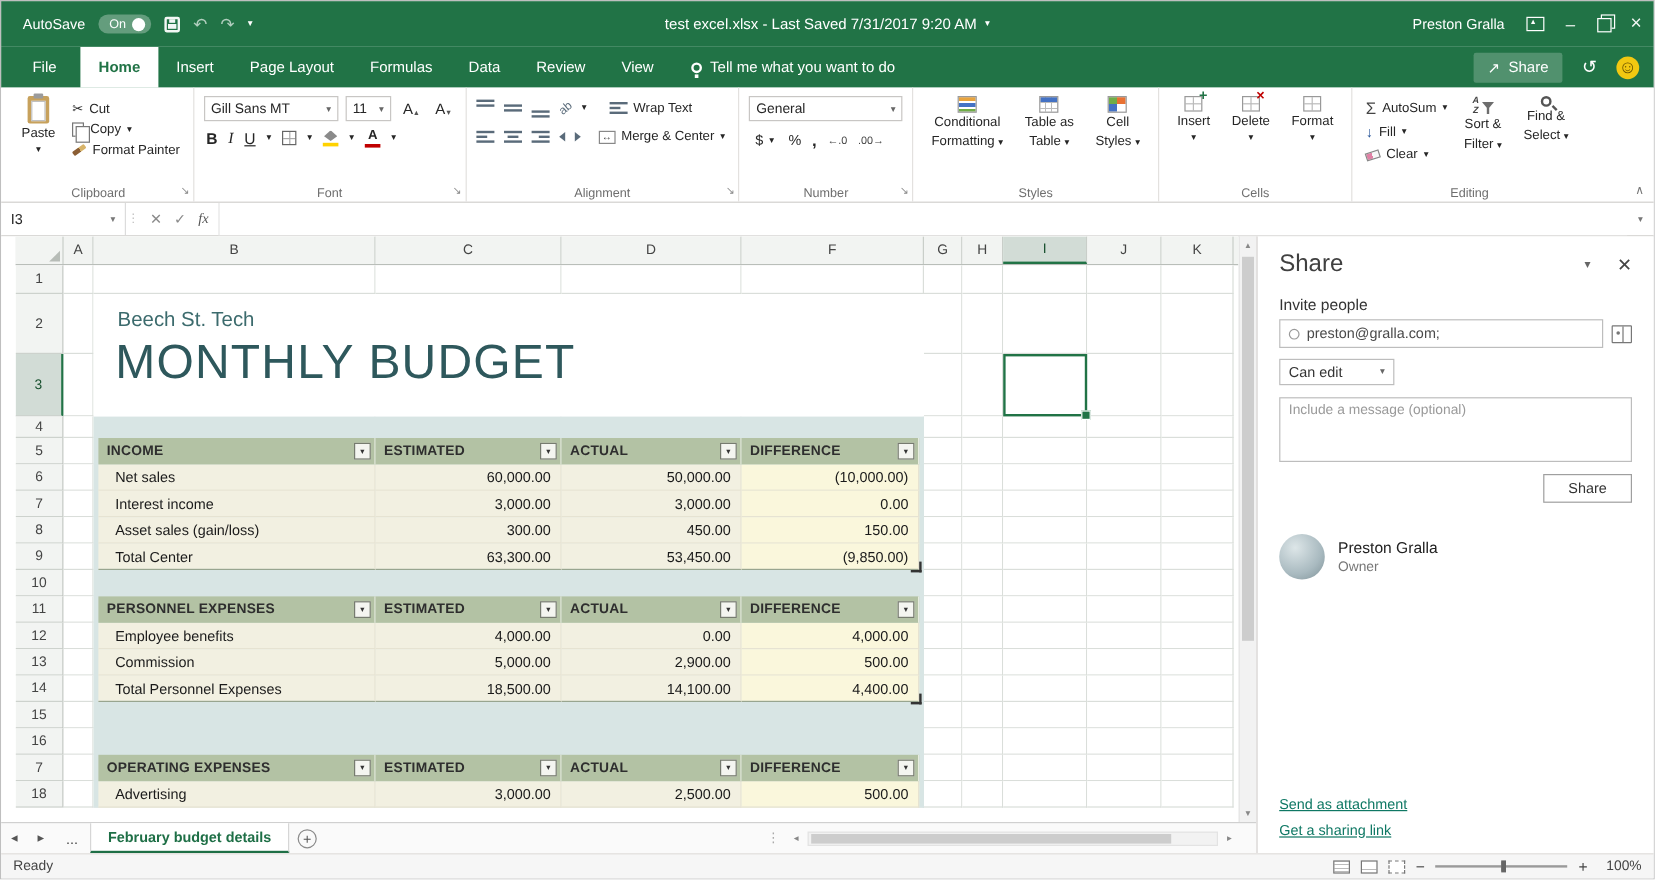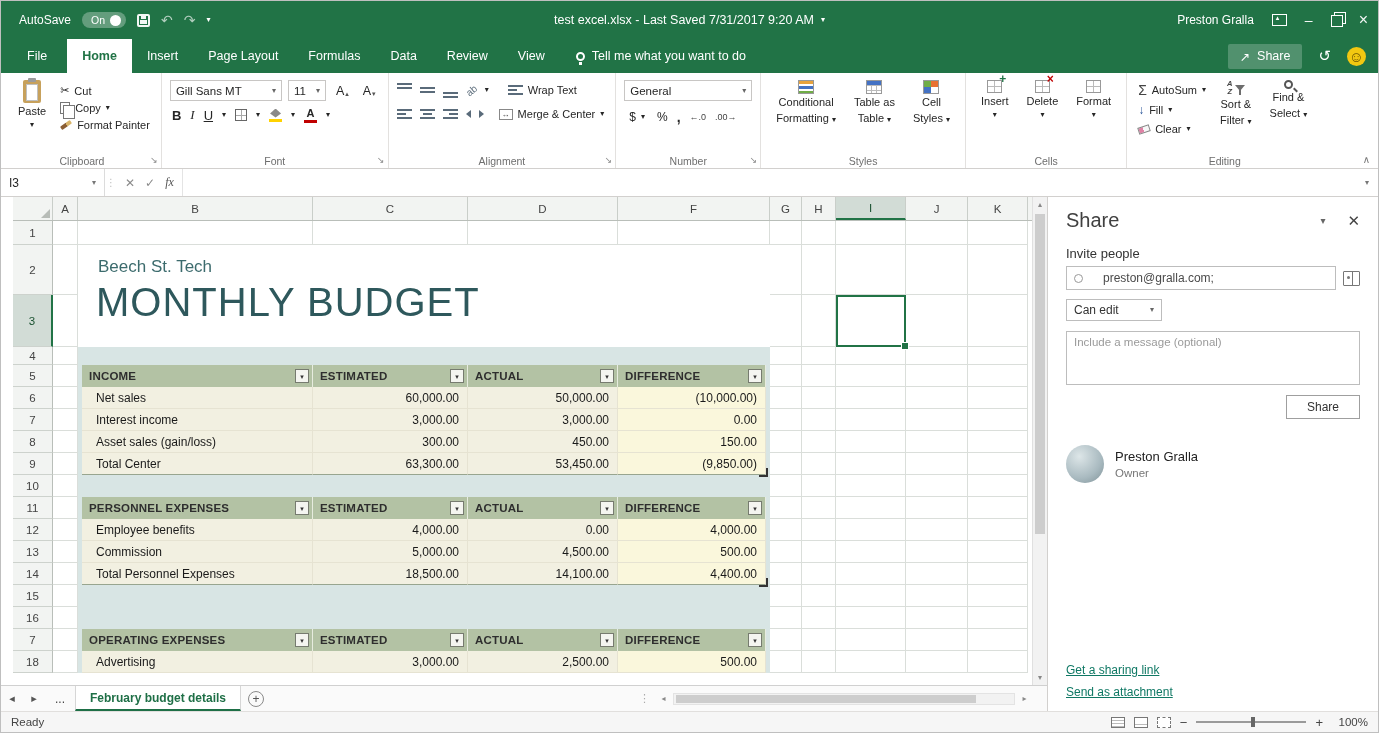--- a/index.html
+++ b/index.html
@@ -168,21 +168,21 @@
 .zoom-pct{width:36px;text-align:right;}
 
 
 .share-pane{flex:1;border-left:1px solid #d2d0ce;background:#fff;display:flex;flex-direction:column;padding:12px 18px 10px 18px;min-height:0;}
 .sp-head{display:flex;align-items:center;}
 .sp-head h2{font-size:20px;font-weight:400;color:#404040;margin-right:auto;}
 .sp-caret{color:#666;font-size:10px;}
 .sp-close{color:#444;font-size:15px;margin-left:22px;}
 .sp-label{display:block;margin:14px 0 5px;font-size:13px;color:#333;}
 .email-row{display:flex;align-items:center;gap:7px;}
-.email-input{flex:1;border:1px solid #bdbdbd;height:24px;display:flex;align-items:center;gap:20px;padding:0 7px;color:#4a4a4a;font-size:12px;}
+.email-input{flex:1;border:1px solid #bdbdbd;height:24px;display:flex;align-items:center;gap:6px;padding:0 7px;color:#4a4a4a;font-size:12px;}
 .circ{width:9px;height:9px;border:1px solid #999;border-radius:50%;flex:0 0 9px;}
 .addrbook{width:17px;height:15px;border:1px solid #777;border-radius:1px;position:relative;background:#fff;}
 .addrbook::before{content:"";position:absolute;left:50%;top:0;bottom:0;width:1px;background:#777;}
 .addrbook::after{content:"";position:absolute;left:3px;top:4px;width:3px;height:3px;border-radius:50%;background:#777;}
 .perm-select{margin-top:9px;width:96px;height:22px;border:1px solid #bdbdbd;display:flex;align-items:center;padding:0 7px;gap:8px;font-size:12px;color:#333;}
 .perm-select .caret{margin-left:auto;color:#666;}
 .msg-box{margin-top:10px;height:54px;border:1px solid #bdbdbd;color:#9a9a9a;padding:4px 7px;font-size:11.5px;}
 .share-row{display:flex;justify-content:flex-end;margin-top:10px;}
 .share-submit{border:1px solid #9f9f9f;background:#fff;padding:4px 20px;font-size:12px;font-family:inherit;color:#333;}
 .owner-row{display:flex;align-items:center;gap:11px;margin-top:26px;}
@@ -826,21 +826,21 @@
                 </div>
                 <div class="t-row">
                   <div class="w1 lab">Employee benefits</div>
                   <div class="w2 num">4,000.00</div>
                   <div class="w3 num">0.00</div>
                   <div class="w4 num diff">4,000.00</div>
                 </div>
                 <div class="t-row">
                   <div class="w1 lab">Commission</div>
                   <div class="w2 num">5,000.00</div>
-                  <div class="w3 num">4,500.00</div>
+                  <div class="w3 num">2,900.00</div>
                   <div class="w4 num diff">500.00</div>
                 </div>
                 <div class="t-row total">
                   <div class="w1 lab">Total Personnel Expenses</div>
                   <div class="w2 num">18,500.00</div>
                   <div class="w3 num">14,100.00</div>
                   <div class="w4 num diff">4,400.00</div>
                 </div>
               </div>
 
@@ -936,22 +936,22 @@
         <button class="share-submit">Share</button>
       </div>
       <div class="owner-row">
         <span class="avatar"></span>
         <div>
           <div class="oname">Preston Gralla</div>
           <div class="orole">Owner</div>
         </div>
       </div>
       <div class="sp-links">
+        <a>Send as attachment</a>
         <a>Get a sharing link</a>
-        <a>Send as attachment</a>
       </div>
     </aside>
   </div>
 
   <div class="statusbar">
     <span>Ready</span>
     <div class="sb-right">
       <span class="vicon v1"></span>
       <span class="vicon v2"></span>
       <span class="vicon v3"></span>

